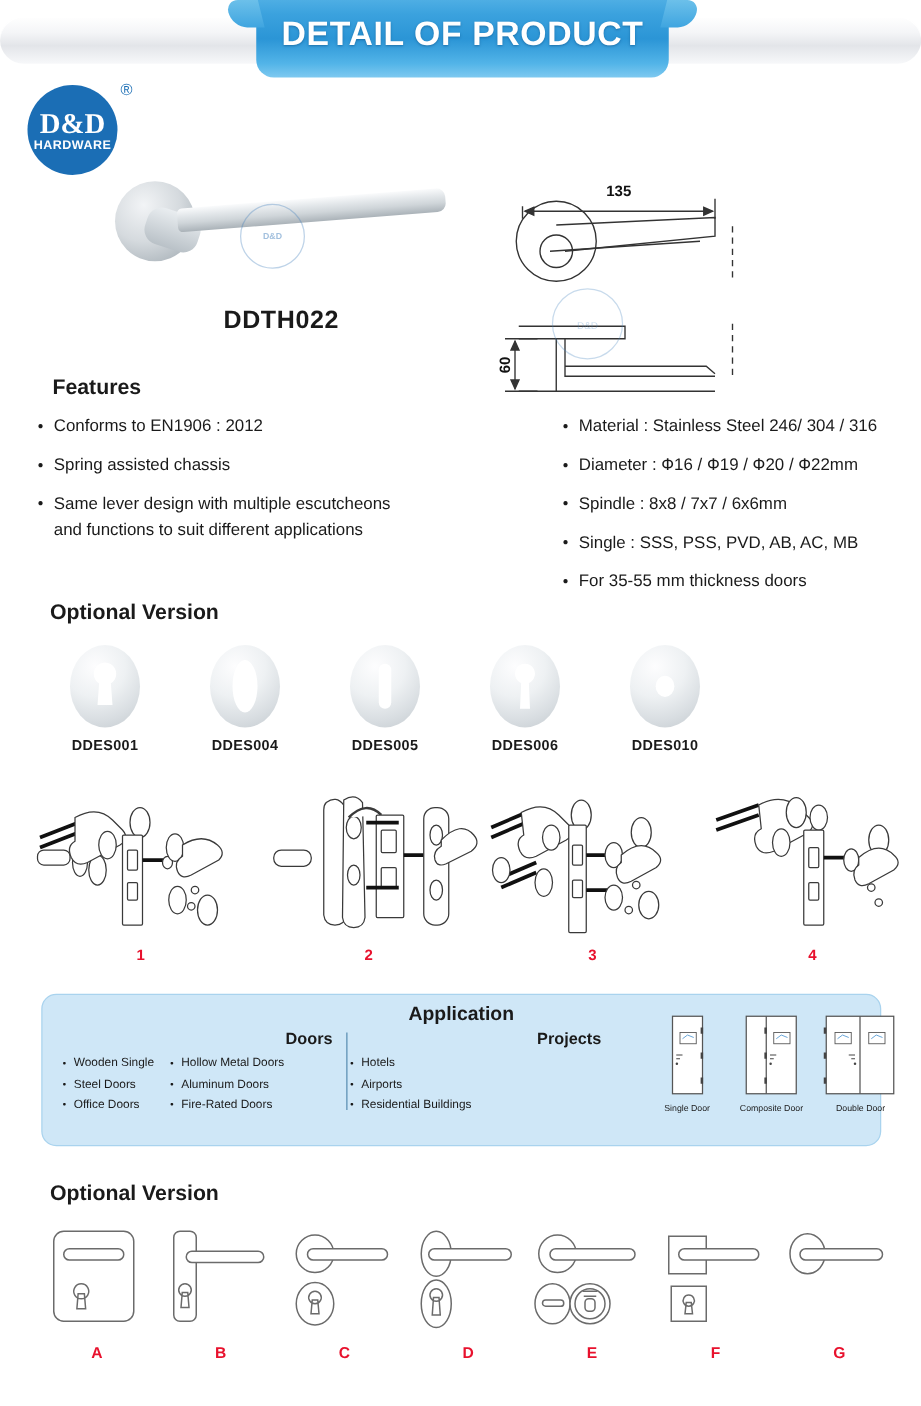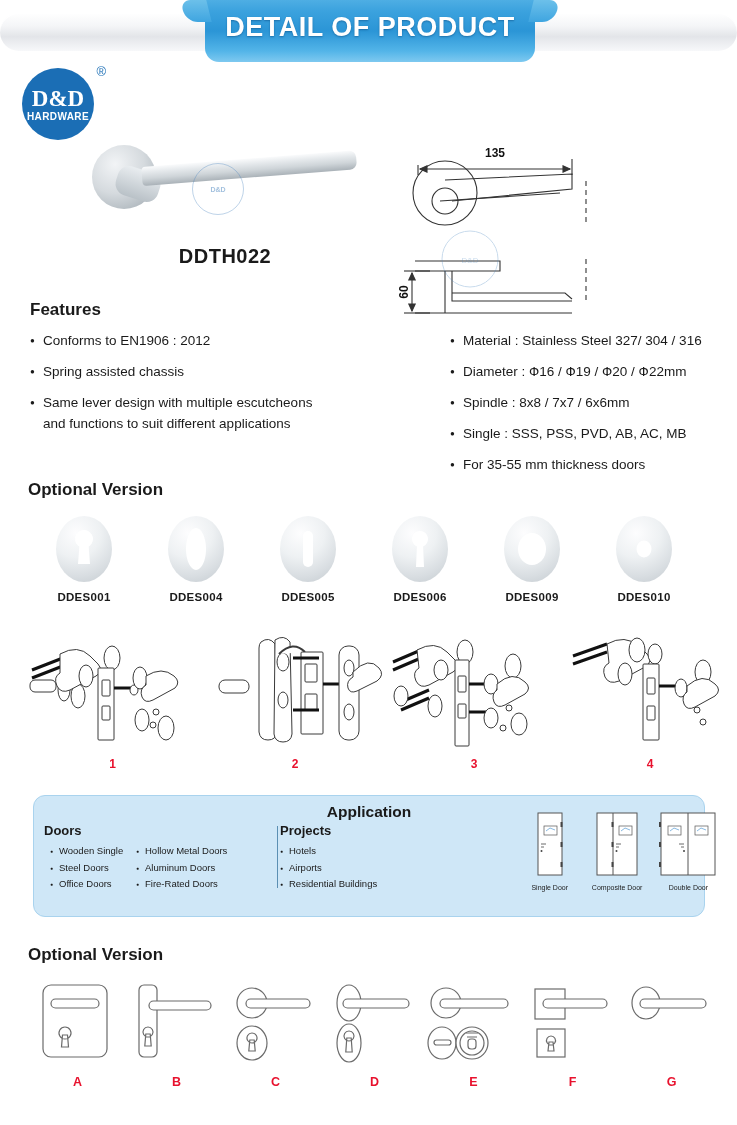--- a/index.html
+++ b/index.html
@@ -73,21 +73,21 @@
   }
   .product-code {
     position: absolute; left: 70px; top: 245px; width: 310px;
     text-align: center; font-size: 20px; font-weight: bold; letter-spacing: .5px;
   }
 
   
   .tech { position: absolute; left: 390px; top: 95px; width: 220px; height: 180px; margin-top: 46px; }
 
   
-  .sec-title { font-size: 17px; font-weight: bold; }
+  .sec-title { font-size: 17px; font-weight: bold; margin-left: 12px; }
 
   .features { position: absolute; left: 30px; top: 300px; width: 700px; }
   .features .sec-title { margin-bottom: 12px; }
   .feat-cols { display: flex; }
   .feat-col { width: 420px; }
   .feat-col.right { width: 280px; }
   .feat-item {
     font-size: 13.5px; line-height: 17px; margin-bottom: 14px;
     padding-left: 13px; position: relative;
   }
@@ -118,21 +118,21 @@
 
   
   .appbox {
     position: absolute; left: 33px; top: 795px; width: 672px; height: 122px;
     background: #cfe7f7; border: 1px solid #a9d3ee; border-radius: 12px;
   }
   .app-title { text-align: center; font-size: 15.5px; font-weight: bold; padding-top: 7px; }
   .app-body { display: flex; padding: 2px 0 0 10px; }
   .app-half { width: 222px; position: relative; }
   .app-half.projects { width: 215px; padding-left: 14px; }
-  .app-half-title { text-align: left; font-size: 13px; font-weight: bold; margin-bottom: 5px; }
+  .app-half-title { text-align: right; font-size: 13px; font-weight: bold; margin-bottom: 5px; }
   .app-lists { display: flex; }
   .app-list { font-size: 9.5px; line-height: 16.5px; }
   .app-list.a { width: 92px; padding-left: 6px; }
   .app-list.b { width: 125px; }
   .app-list.p1 { width: 80px; padding-left: 6px; }
   .app-list.p2 { width: 135px; }
   .app-li { position: relative; padding-left: 9px; white-space: nowrap; }
   .app-li::before { content: "\25CF"; position: absolute; left: 0; top: 0; font-size: 5px; line-height: 17px; }
   .app-divider { position: absolute; left: 243px; top: 30px; width: 1px; height: 62px; background: #5b8fb3; }
 
@@ -217,21 +217,21 @@
 <div class="features">
   <div class="sec-title">Features</div>
   <div class="feat-cols">
     <div class="feat-col">
       <div class="feat-item">Conforms to EN1906 : 2012</div>
       <div class="feat-item">Spring assisted chassis</div>
       <div class="feat-item">Same lever design with multiple escutcheons</div>
       <div class="feat-item cont">and functions to suit different applications</div>
     </div>
     <div class="feat-col right">
-      <div class="feat-item">Material : Stainless Steel 327/ 304 / 316</div>
+      <div class="feat-item">Material : Stainless Steel 246/ 304 / 316</div>
       <div class="feat-item">Diameter : Ф16 / Ф19 / Ф20 / Ф22mm</div>
       <div class="feat-item">Spindle : 8x8 / 7x7 / 6x6mm</div>
       <div class="feat-item">Single : SSS, PSS, PVD, AB, AC, MB</div>
       <div class="feat-item">For 35-55 mm thickness doors</div>
     </div>
   </div>
 </div>
 
 <div class="opt1">
   <div class="sec-title">Optional Version</div>
@@ -266,28 +266,20 @@
 
     <div class="esc-cell">
       <div class="esc-disc">
         <svg width="56" height="66" viewBox="0 0 56 66">
           <path d="M28 15 a8 8 0 1 1 -0.01 0 M25 28 h6 l1 23 h-8 z" fill="#ffffff"></path>
         </svg>
       </div>
       <div class="esc-label">DDES006</div>
     </div>
 
-    <div class="esc-cell">
-      <div class="esc-disc">
-        <svg width="56" height="66" viewBox="0 0 56 66">
-          <ellipse cx="28" cy="33" rx="14" ry="16" fill="#ffffff"></ellipse>
-        </svg>
-      </div>
-      <div class="esc-label">DDES009</div>
-    </div>
 
     <div class="esc-cell">
       <div class="esc-disc">
         <svg width="56" height="66" viewBox="0 0 56 66">
           <ellipse cx="28" cy="33" rx="7.5" ry="8.5" fill="#ffffff"></ellipse>
         </svg>
       </div>
       <div class="esc-label">DDES010</div>
     </div>
 

